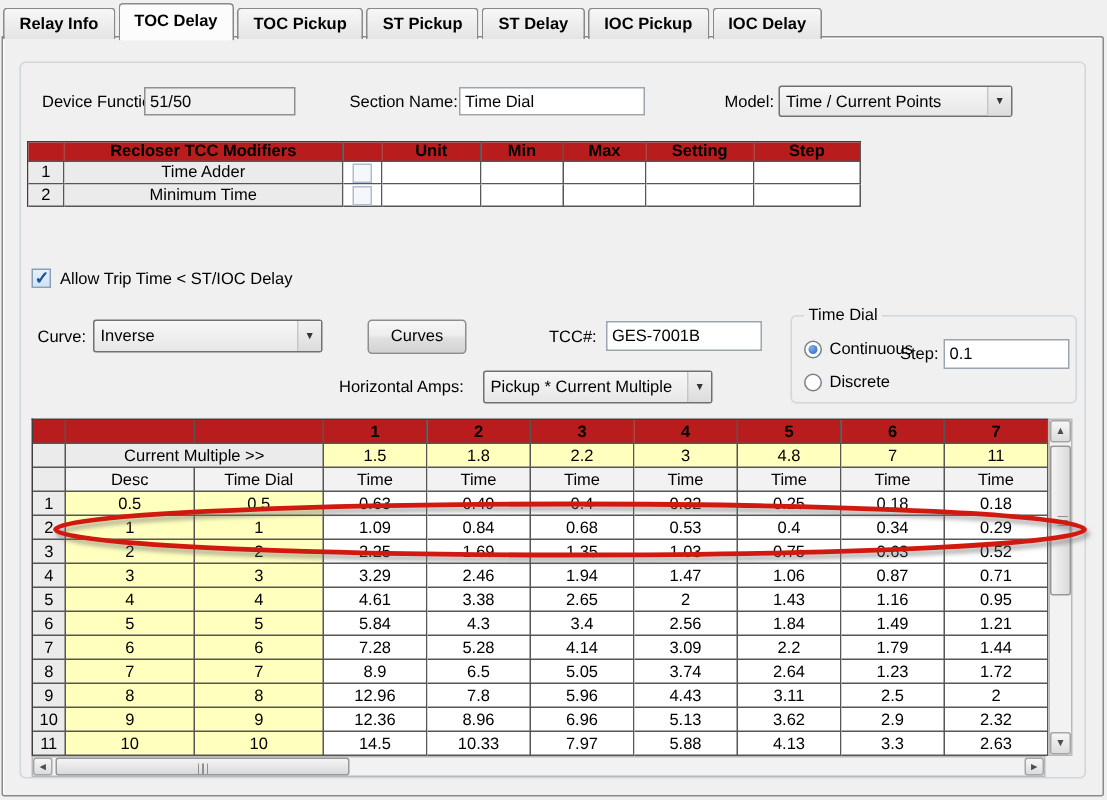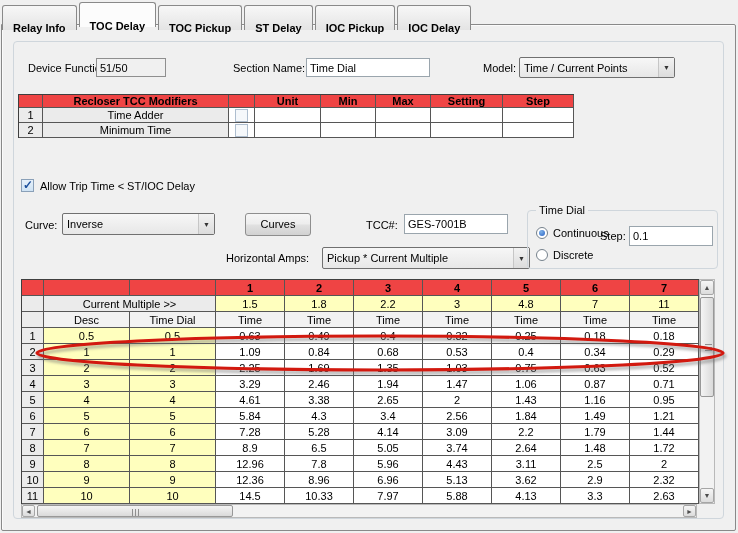--- a/index.html
+++ b/index.html
@@ -2,21 +2,21 @@
 <html><head>
 <meta charset="utf-8">
 <style>
   * { box-sizing: border-box; margin: 0; padding: 0; }
   html,body { width:738px; height:533px; }
   body { font-family:"Liberation Sans", sans-serif; font-size:11px; color:#000; background:#f0f0f0; overflow:hidden; }
   .screen { position:relative; width:738px; height:533px; background:#f0f0f0; }
 
   
   .tabbar { position:absolute; left:2px; top:2px; height:24px; display:flex; z-index:3; }
-  .tab { margin-top:3px; height:21px; line-height:20px; padding:12px 10px; font-weight:bold;
+  .tab { margin-top:3px; height:21px; line-height:20px; padding:0 10px; font-weight:bold;
          background:linear-gradient(#f7f7f7,#e4e4e4); border:1px solid #898989; border-bottom:none;
          border-radius:3px 3px 0 0; margin-right:2px; cursor:default; }
   .tab.active { margin-top:0; height:25px; line-height:22px; background:#fcfcfc; position:relative; z-index:4; }
 
   
   .page { position:absolute; left:1px; top:24px; width:735px; height:507px; background:#f0f0f0;
           border:1px solid #898989; border-radius:0 2px 2px 2px; box-shadow:inset 1px 1px 0 #fbfbfb; }
   .groupbox { position:absolute; left:13px; top:41px; width:711px; height:478px;
               border:1px solid #cfd6dc; border-radius:4px; }
 
@@ -42,21 +42,21 @@
                       background:radial-gradient(circle at 35% 30%, #7db1e8, #2a62c4); }
 
   
   .subgroup { position:absolute; border:1px solid #cfd6dc; border-radius:4px; }
   .subgroup-title { position:absolute; top:-7px; left:8px; background:#f0f0f0; padding:0 3px; }
 
   
   .dgrid { position:absolute; display:grid; border-top:1px solid #3f3f3f; border-left:1px solid #3f3f3f; background:#fff; }
   .dgrid .c { border-right:1px solid #565656; border-bottom:1px solid #565656; text-align:center;
               overflow:hidden; white-space:nowrap; display:flex; align-items:center; justify-content:center; }
-  .c.hdr   { background:#ef4444; font-weight:bold; }
+  .c.hdr   { background:#b91c1c; font-weight:bold; }
   .c.rowh  { background:#ebebeb; }
   .c.gray  { background:#ebebeb; }
   .c.hdr2  { background:#f2f2f2; }
   .c.yellow{ background:#ffffbe; }
   .c.white { background:#fff; }
   .c.span2 { grid-column:span 2; }
 
   
   .sb { position:absolute; background:#f2f2f2; border:1px solid #b9b9b9; }
   .sb-btn { position:absolute; background:linear-gradient(#f6f6f6,#dcdcdc); border:1px solid #a6a6a6; border-radius:2px;
@@ -74,30 +74,31 @@
 </style>
 </head>
 <body>
 
 <div class="screen">
 
   <div class="tabbar">
       <div class="tab">Relay Info</div>
       <div class="tab active">TOC Delay</div>
       <div class="tab">TOC Pickup</div>
+      <div class="tab">ST Pickup</div>
       <div class="tab">ST Delay</div>
       <div class="tab">IOC Pickup</div>
       <div class="tab">IOC Delay</div>
     </div>
 
   <div class="page"></div>
   <div class="groupbox"></div>
 
   <div class="lbl" style="left:28px; top:62px;">Device Function:</div>
-  <div class="field disabled" style="left:96px; top:58px; width:70px; height:19px;">51/50</div>
+  <div class="field disabled" style="left:96px; top:58px; width:101px; height:19px;">51/50</div>
 
   <div class="lbl" style="left:233px; top:62px;">Section Name:</div>
   <div class="field" style="left:306px; top:58px; width:124px; height:19px;">Time Dial</div>
 
   <div class="lbl" style="left:483px; top:62px;">Model:</div>
   <div class="combo" style="left:519px; top:57px; width:156px; height:21px;">
     <span class="combo-text">Time / Current Points</span>
     <span class="combo-arrow">▼</span>
   </div>
 
@@ -139,21 +140,21 @@
   <div class="combo" style="left:62px; top:213px; width:153px; height:22px;">
     <span class="combo-text">Inverse</span>
     <span class="combo-arrow">▼</span>
   </div>
   <div class="btn" style="left:245px; top:213px; width:66px; height:23px; line-height:21px;">Curves</div>
 
   <div class="lbl" style="left:366px; top:219px;">TCC#:</div>
   <div class="field" style="left:404px; top:214px; width:104px; height:20px;">GES-7001B</div>
 
   <div class="lbl" style="left:226px; top:252px;">Horizontal Amps:</div>
-  <div class="combo" style="left:322px; top:247px; width:208px; height:22px;">
+  <div class="combo" style="left:322px; top:247px; width:153px; height:22px;">
     <span class="combo-text">Pickup * Current Multiple</span>
     <span class="combo-arrow">▼</span>
   </div>
 
   <div class="subgroup" style="left:527px; top:210px; width:191px; height:59px;">
     <div class="subgroup-title">Time Dial</div>
   </div>
   <div class="radio sel" style="left:536px; top:227px;"></div>
   <div class="lbl" style="left:553px; top:227px;">Continuous</div>
   <div class="radio" style="left:536px; top:249px;"></div>
@@ -262,21 +263,21 @@
       <div class="c white">1.79</div>
       <div class="c white">1.44</div>
       <div class="c rowh">8</div>
       <div class="c yellow">7</div>
       <div class="c yellow">7</div>
       <div class="c white">8.9</div>
       <div class="c white">6.5</div>
       <div class="c white">5.05</div>
       <div class="c white">3.74</div>
       <div class="c white">2.64</div>
-      <div class="c white">1.48</div>
+      <div class="c white">1.23</div>
       <div class="c white">1.72</div>
       <div class="c rowh">9</div>
       <div class="c yellow">8</div>
       <div class="c yellow">8</div>
       <div class="c white">12.96</div>
       <div class="c white">7.8</div>
       <div class="c white">5.96</div>
       <div class="c white">4.43</div>
       <div class="c white">3.11</div>
       <div class="c white">2.5</div>

